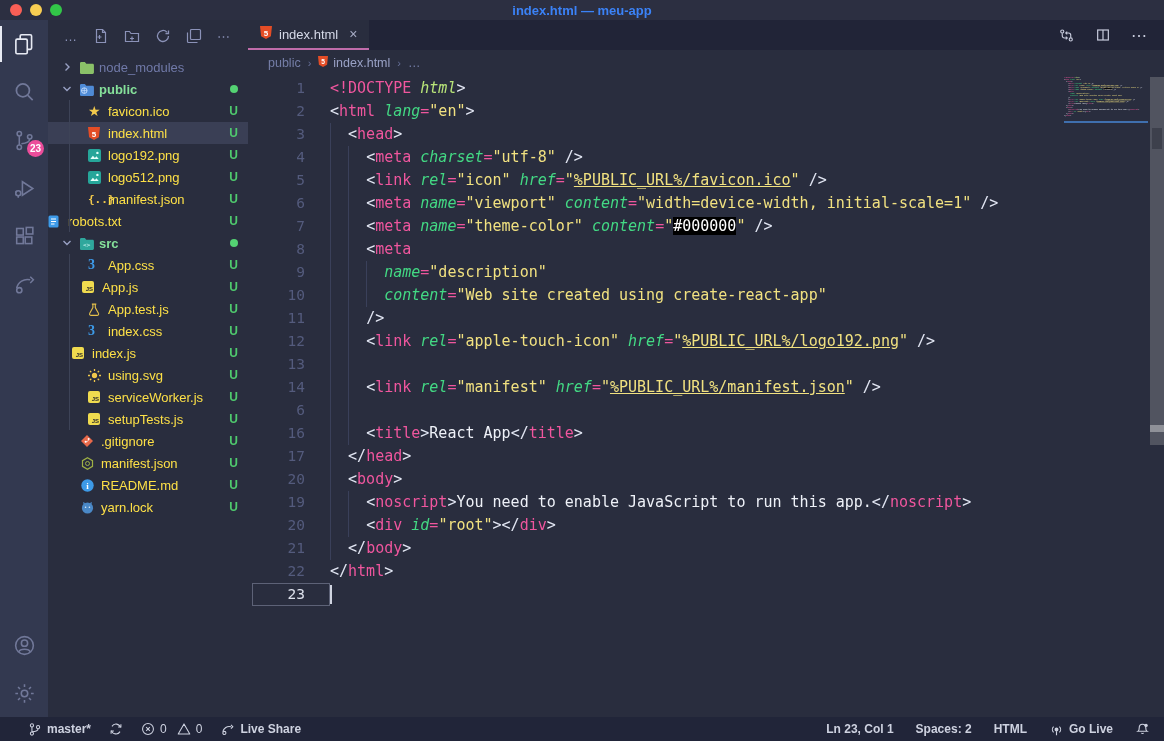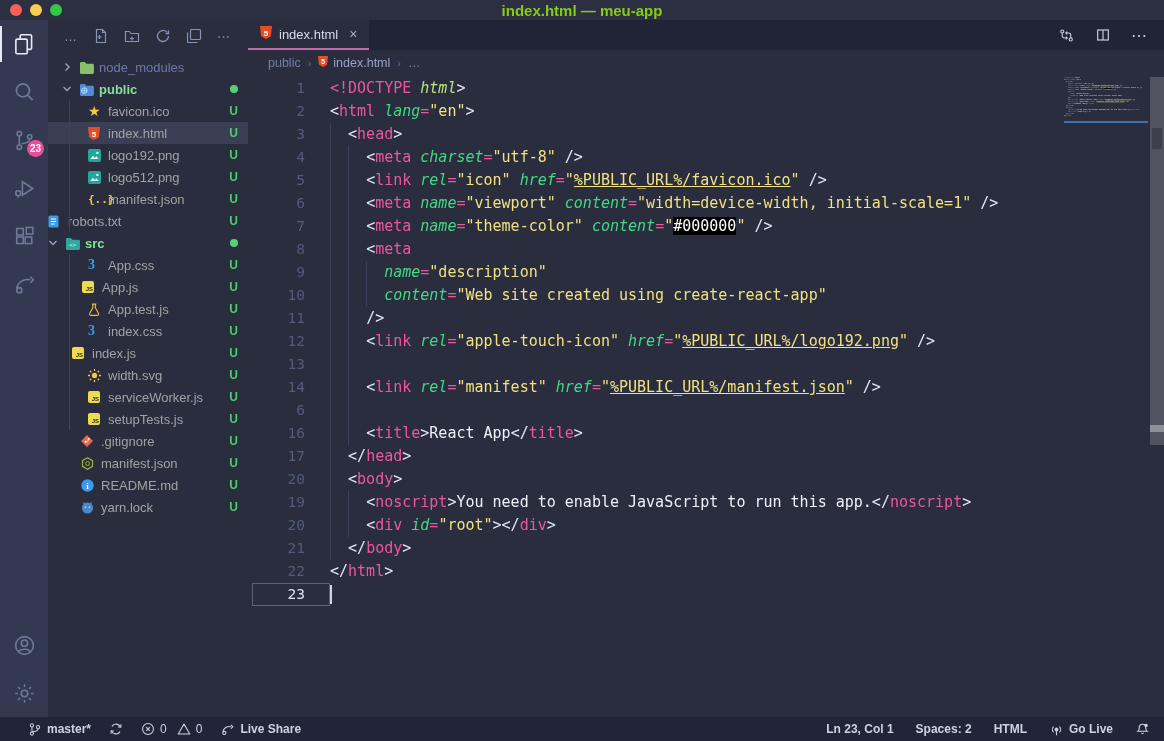--- a/index.html
+++ b/index.html
@@ -7,21 +7,21 @@
   body {
     width:1164px; height:741px; overflow:hidden;
     background:#292d3e; font-family:"Liberation Sans", sans-serif;
     -webkit-font-smoothing:antialiased;
   }
   
   .titlebar { height:20px; background:#2c2f41; position:relative; display:flex; align-items:center; }
   .lights { position:absolute; left:10px; top:4px; display:flex; gap:8px; }
   .light { width:12px; height:12px; border-radius:50%; }
   .light.r { background:#f95f56; } .light.y { background:#f8ce52; } .light.g { background:#32c748; }
-  .win-title { margin:12px auto; font-size:15px; font-weight:700; color:#84cc16; }
+  .win-title { margin:12px auto; font-size:13px; font-weight:700; color:#3b82f6; }
 
   
   .main { display:flex; height:697px; }
 
   
   .activitybar { width:48px; background:#333950; display:flex; flex-direction:column; color:#717899; }
   .ab-top { flex:1; }
   .ab-item { height:48px; display:flex; align-items:center; justify-content:center; position:relative; cursor:pointer; }
   .ab-item.active { color:#e7eaf3; }
   .ab-item.active::before { content:""; position:absolute; left:0; top:6px; bottom:6px; width:2px; background:#e7eaf3; }
@@ -33,21 +33,21 @@
   .sb-header { height:32px; display:flex; align-items:center; gap:15px; padding-left:16px; color:#8b92b8; }
   .sb-header .h-ell { font-size:13px; letter-spacing:1px; cursor:pointer; }
   .sb-header .h-ic { cursor:pointer; display:flex; }
   .tree { flex:1; padding-top:4px; }
   .trow { height:22px; display:flex; align-items:center; padding-right:10px; position:relative; cursor:pointer; }
   .trow.selected { background:#3a3f55; }
   .trow .chev { width:17px; flex:none; display:flex; align-items:center; color:#99a1c4; }
   .trow .ficon { width:20px; flex:none; display:flex; align-items:center; }
   .trow .flabel { flex:1; white-space:nowrap; overflow:hidden; }
   .trow.ind2::before { content:""; position:absolute; left:21px; top:0; bottom:0; border-left:1px solid #3d4357; }
-  .c-green { color:#a3a3a3; }
+  .c-green { color:#fde047; }
   .c-folder { color:#85e09a; font-weight:600; }
   .c-ignored { color:#7079a8; }
   .ubadge { color:#4fca6e; font-weight:700; font-size:12px; }
   .gdot { width:8px; height:8px; border-radius:50%; background:#54d273; }
   .jsicon { width:12px; height:12px; background:#f0db4f; border-radius:2px; color:#2b2b2b;
     font-size:6px; font-weight:700; display:flex; align-items:flex-end; justify-content:flex-end; padding:1px; }
   .cssicon { color:#3d9ae8; font-weight:800; font-size:14px; font-family:"Liberation Serif", serif; }
   .bricon { color:#f2c94c; font-weight:700; font-size:11px; font-family:"DejaVu Sans Mono", monospace; }
   .staricon { color:#f2c94c; font-size:14px; line-height:1; }
 
@@ -290,21 +290,21 @@
         <div class="trow ind2" style="">
           <span class="ficon">
             <svg width="11" height="13" viewBox="0 0 11 13">
               <rect x=".5" y=".5" width="10" height="12" rx="1.5" fill="#3d9ae8"></rect>
               <path d="M3 4h5M3 6.5h5M3 9h3.5" stroke="#fff" stroke-width="1"></path>
             </svg>
           </span>
           <span class="flabel c-green">robots.txt</span>
           <span class="ubadge">U</span>
         </div>
-        <div class="trow" style="">
+        <div class="trow" style="padding-left: 14px;">
           <span class="chev">
             <svg width="10" height="10" viewBox="0 0 10 10" fill="none" stroke="currentColor" stroke-width="1.4">
               <path d="M1.5 3l3.5 3.5L8.5 3"></path>
             </svg>
           </span>
           <span class="ficon">
             <svg width="15" height="13" viewBox="0 0 16 14">
               <path d="M1 2.5C1 1.7 1.6 1 2.4 1h3.8l1.6 2h6.8c.8 0 1.4.7 1.4 1.5v8c0 .8-.6 1.5-1.4 1.5H2.4A1.4 1.4 0 0 1 1 12.5z" fill="#2fa79c"></path>
               <text x="8.2" y="10.6" font-size="6.5" fill="#dafff9" text-anchor="middle" font-family="DejaVu Sans Mono,monospace">&lt;&gt;</text>
             </svg>
@@ -349,21 +349,21 @@
           <span class="flabel c-green">index.js</span>
           <span class="ubadge">U</span>
         </div>
         <div class="trow ind2" style="padding-left: 40px;">
           <span class="ficon">
             <svg width="13" height="13" viewBox="0 0 13 13" stroke="#f2c94c" stroke-width="1.3">
               <circle cx="6.5" cy="6.5" r="2" fill="#f2c94c"></circle>
               <path d="M6.5 0v2M6.5 11v2M0 6.5h2M11 6.5h2M1.9 1.9l1.4 1.4M9.7 9.7l1.4 1.4M11.1 1.9L9.7 3.3M3.3 9.7l-1.4 1.4"></path>
             </svg>
           </span>
-          <span class="flabel c-green">width.svg</span>
+          <span class="flabel c-green">using.svg</span>
           <span class="ubadge">U</span>
         </div>
         <div class="trow ind2" style="padding-left: 40px;">
           <span class="ficon">
             <span class="jsicon">JS</span>
           </span>
           <span class="flabel c-green">serviceWorker.js</span>
           <span class="ubadge">U</span>
         </div>
         <div class="trow ind2" style="padding-left: 40px;">

